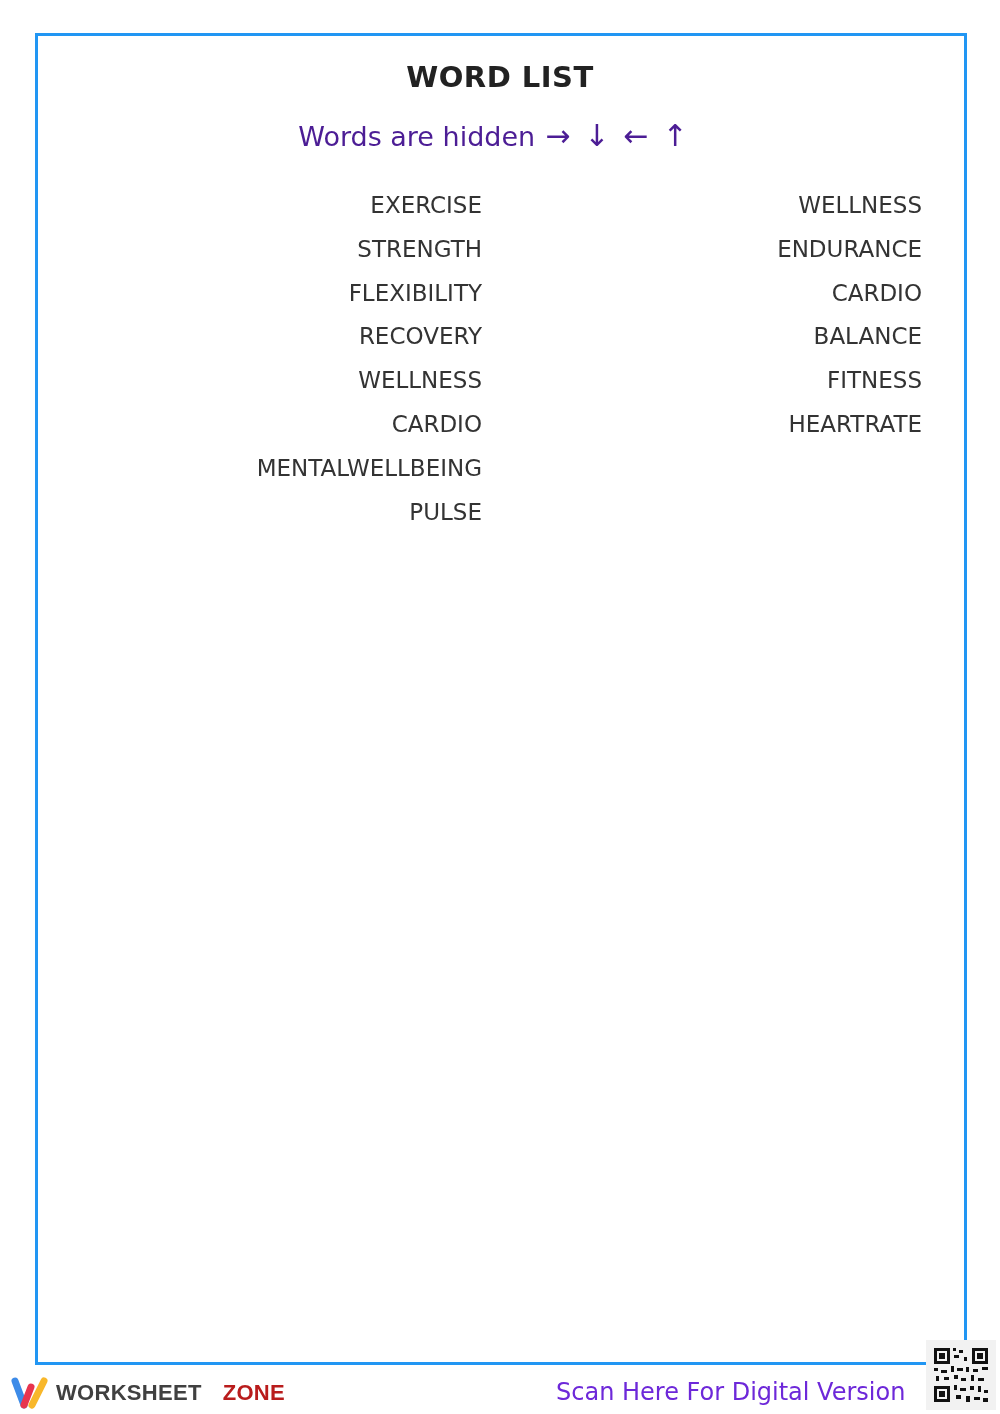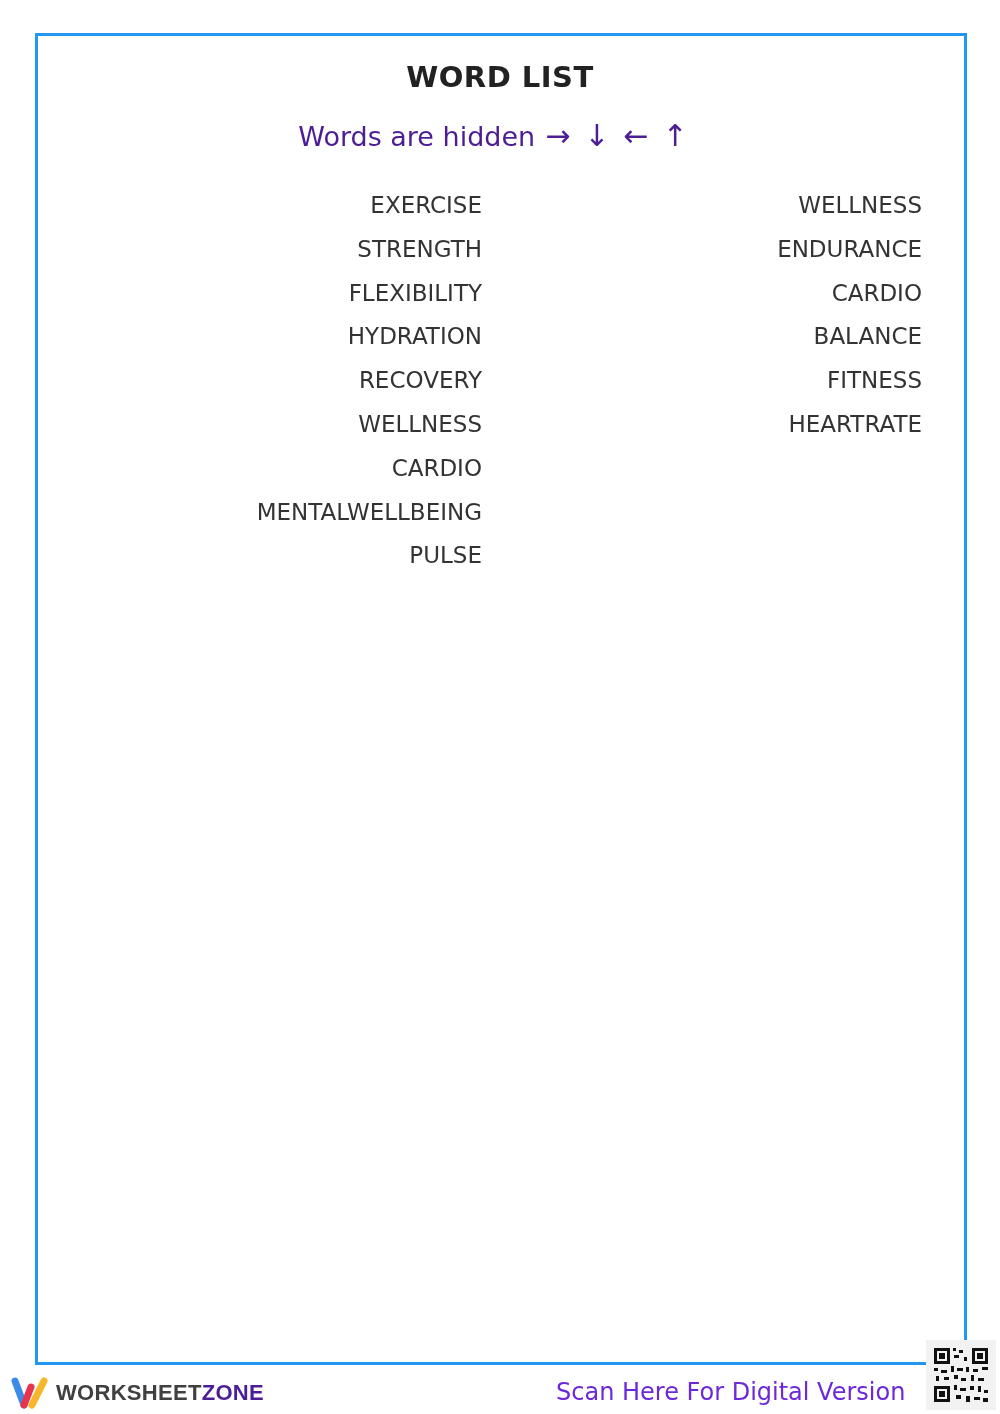--- a/index.html
+++ b/index.html
@@ -13,40 +13,39 @@
                 font-size:27px; color:#4c1d95; }
     .subtitle .arrows { margin-left:10px; letter-spacing:14px; font-size:30px; }
     .col { position:absolute; top:187px; width:300px; text-align:right; }
     .col.left { left:182px; }
     .col.right { left:622px; }
     .word { height:43.8px; line-height:36px; font-size:23px; color:#333; }
     .footer-logo { position:absolute; left:10px; top:1375px; height:36px; display:flex; align-items:center; }
     .logo-mark { width:40px; height:34px; position:relative; }
     .logo-text { font-family:"Liberation Sans", sans-serif; font-weight:bold; font-size:22px; margin-left:6px; letter-spacing:0.3px; }
     .logo-text .a { color:#404040; }
-    .logo-text .b { color:#4c1d95; margin-left:0; }
+    .logo-text .b { color:#b91c1c; margin-left:21px; }
     .scan { position:absolute; left:556px; top:1378px; font-size:24px; color:#6d28d9;
             font-family:"DejaVu Sans", sans-serif; }
     .qr { position:absolute; left:926px; top:1340px; width:70px; height:70px; background:#f2f2f2; }
   </style>
 </head>
 <body>
 
 <div class="frame"></div>
 
 <div class="title">WORD LIST</div>
 <div class="subtitle">
   <span>Words are hidden</span><span class="arrows">→↓←↑</span>
 </div>
 
 <div class="col left" id="colL">
     <div class="word">EXERCISE</div>
     <div class="word">STRENGTH</div>
     <div class="word">FLEXIBILITY</div>
-    <div class="word">HYDRATION</div>
     <div class="word">RECOVERY</div>
     <div class="word">WELLNESS</div>
     <div class="word">CARDIO</div>
     <div class="word">MENTALWELLBEING</div>
     <div class="word">PULSE</div>
   </div>
 <div class="col right" id="colR">
     <div class="word">WELLNESS</div>
     <div class="word">ENDURANCE</div>
     <div class="word">CARDIO</div>

